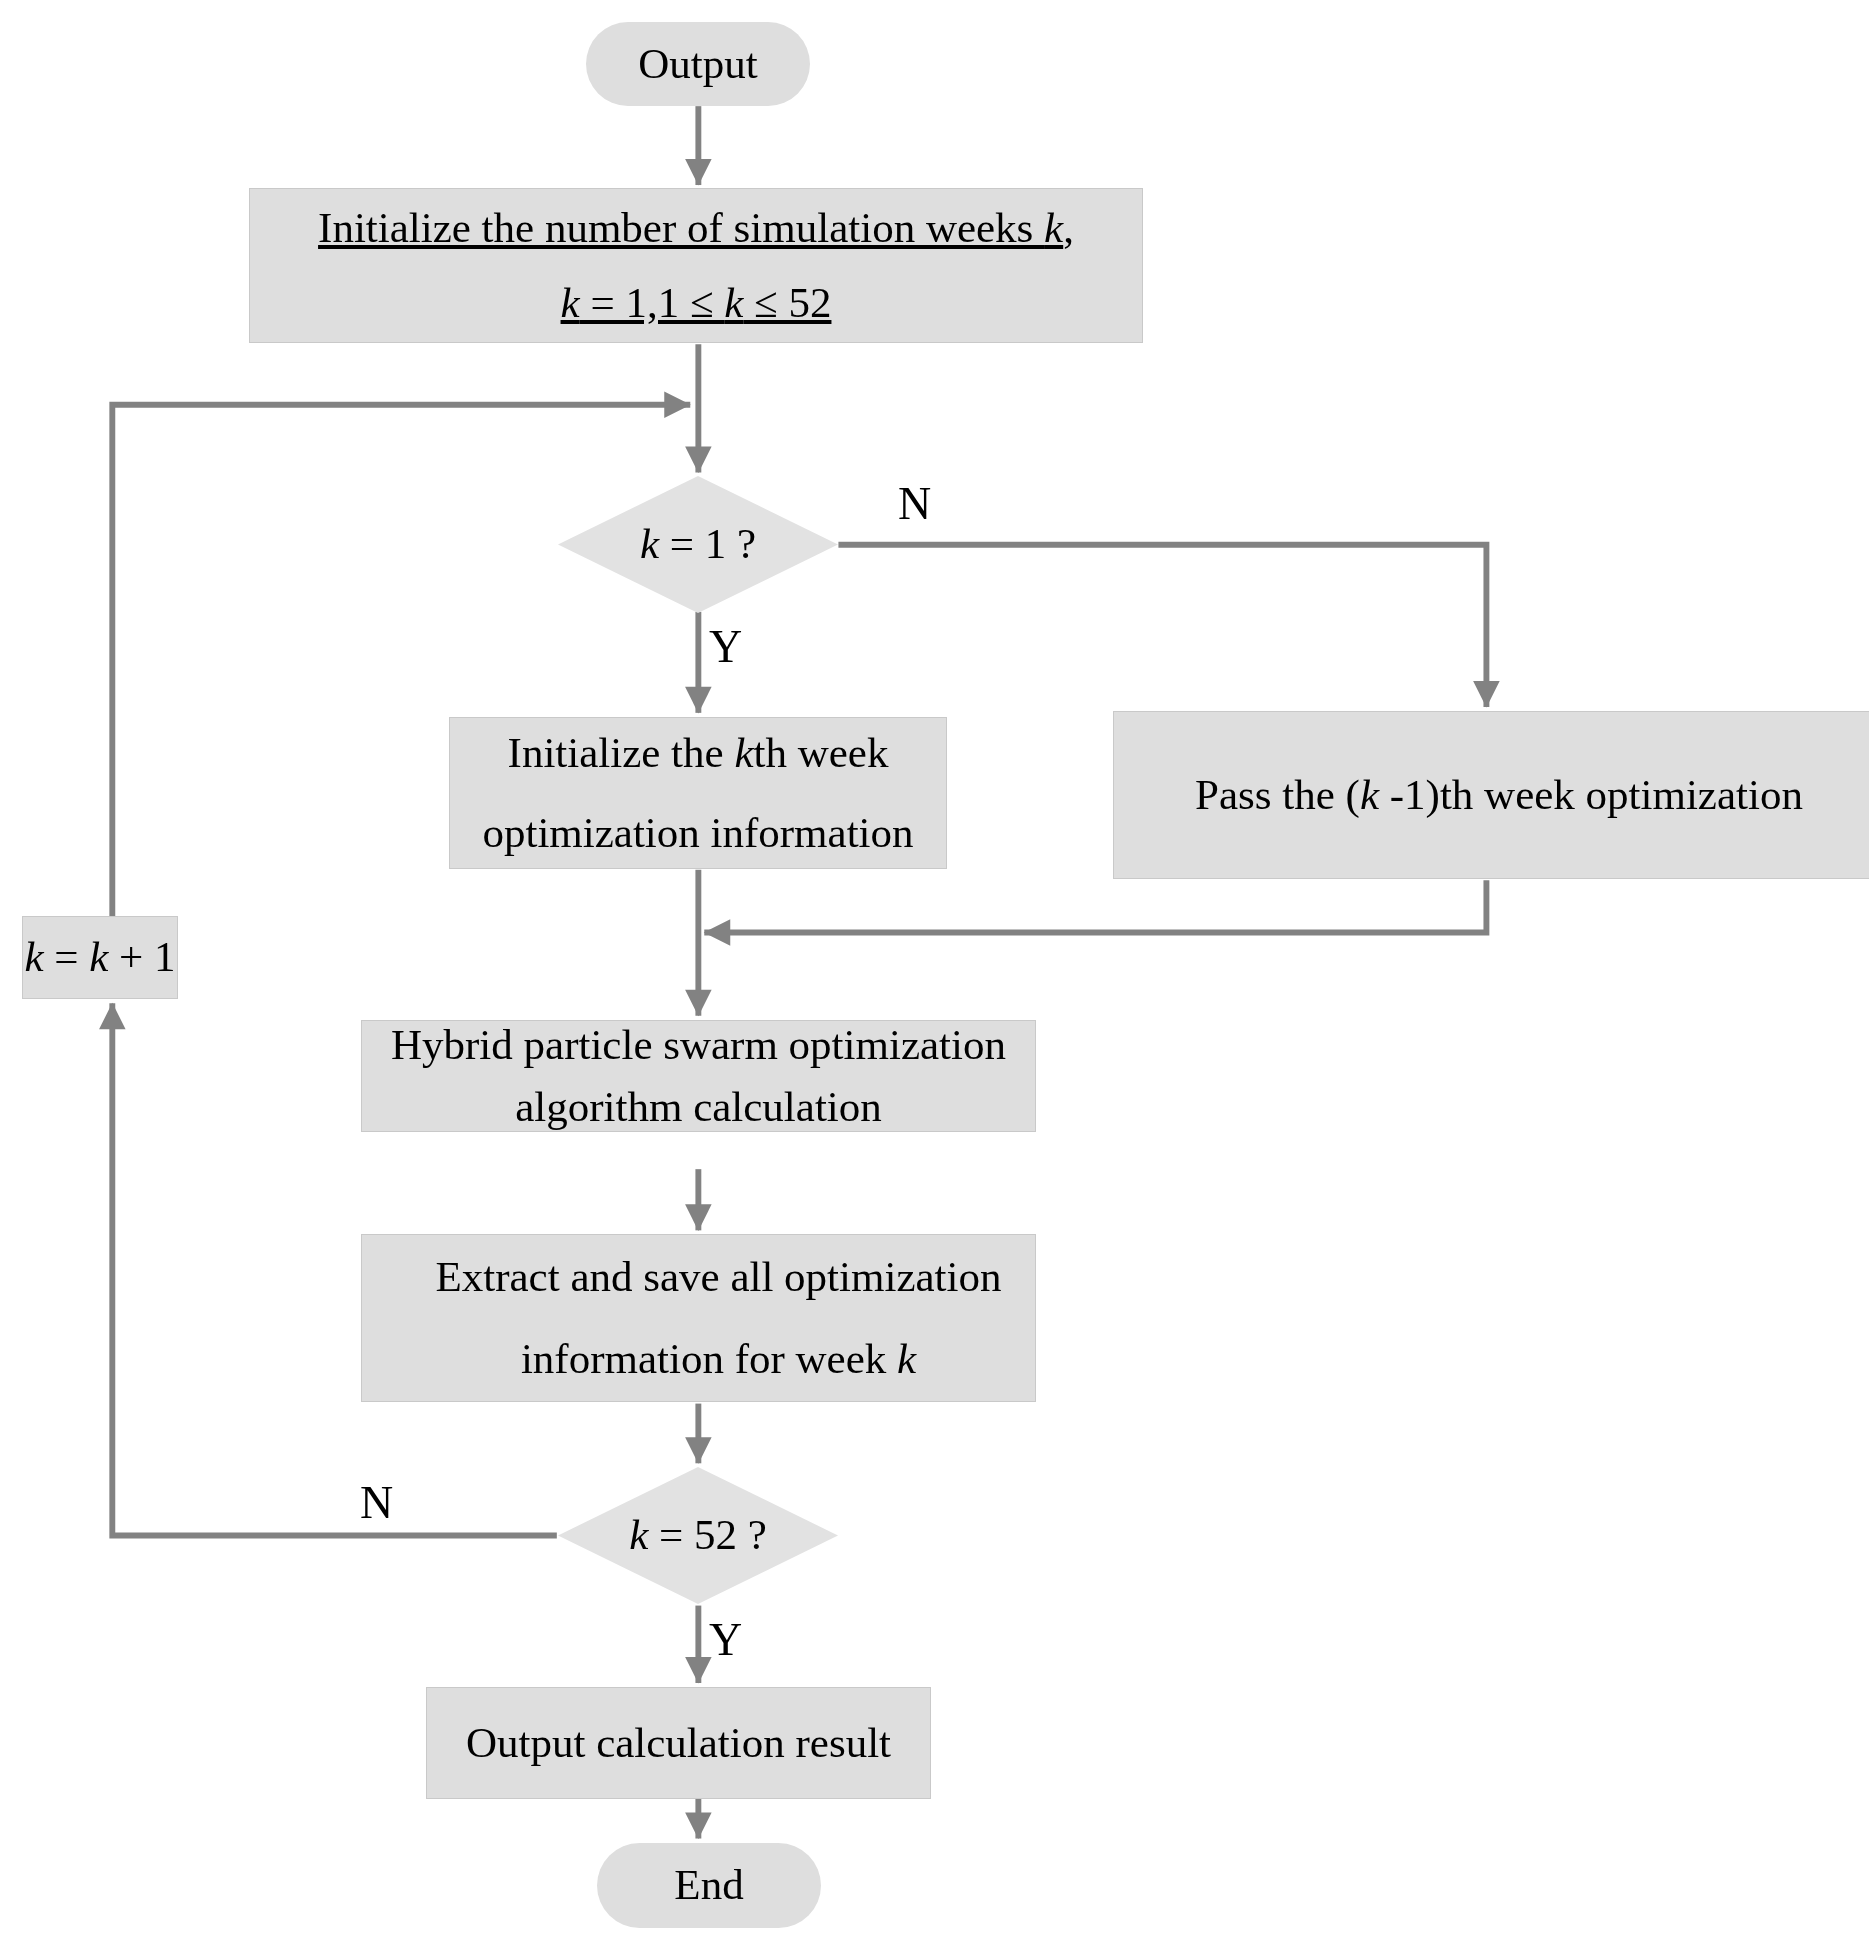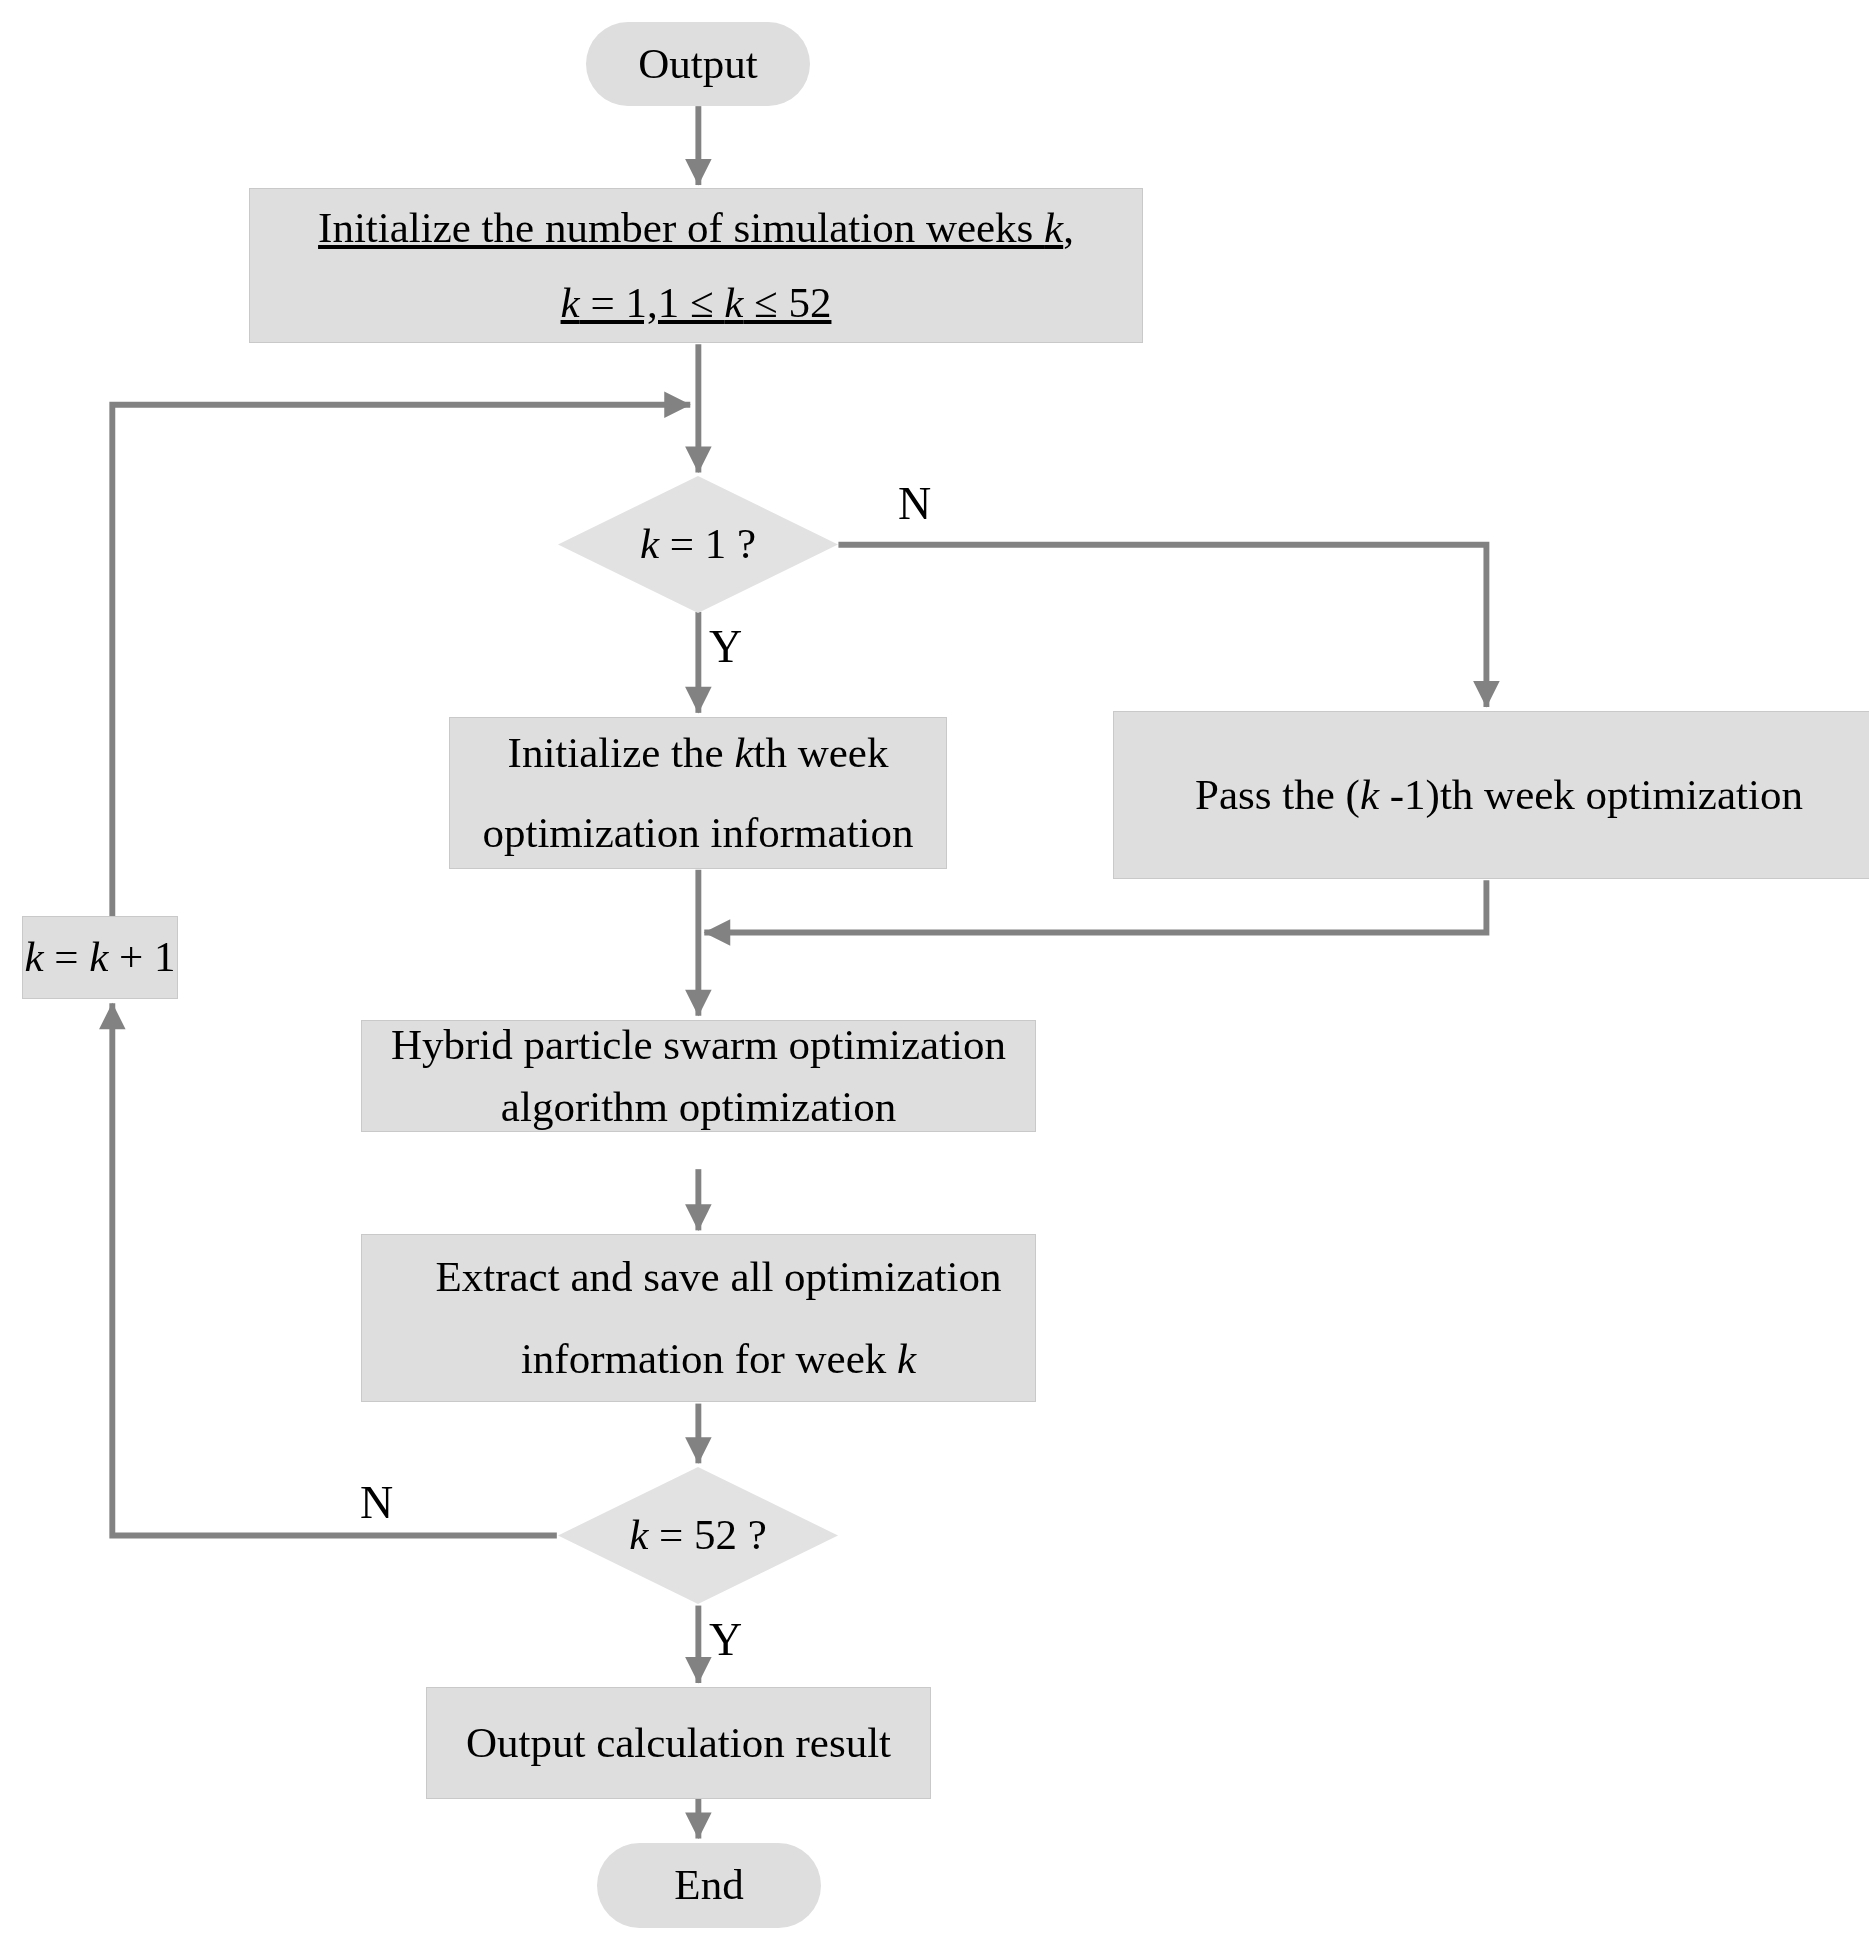--- a/index.html
+++ b/index.html
@@ -74,21 +74,21 @@
     <div class="line">Initialize the <i>k</i>th week</div>
     <div class="line">optimization information</div>
   </div>
 
   <div class="node rect" style="left:1113px;top:711px;width:772px;height:168px;row-gap:32px;">
     <div class="line">Pass the (<i>k</i> -1)th week optimization</div>
   </div>
 
   <div class="node rect" style="left:361px;top:1020px;width:675px;height:112px;row-gap:11.8px;align-items:center;">
     <div class="line">Hybrid particle swarm optimization</div>
-    <div class="line">algorithm optimization</div>
+    <div class="line">algorithm calculation</div>
   </div>
 
   <div class="node rect" style="left:361px;top:1234px;width:675px;height:168px;row-gap:32px;padding-left:40px;">
     <div class="line">Extract and save all optimization</div>
     <div class="line">information for week <i>k</i></div>
   </div>
 
   <div class="node diamond" style="left:558px;top:1467px;width:280px;height:137px;">
     <div class="line"><i>k</i> = 52 ?</div>
   </div>

